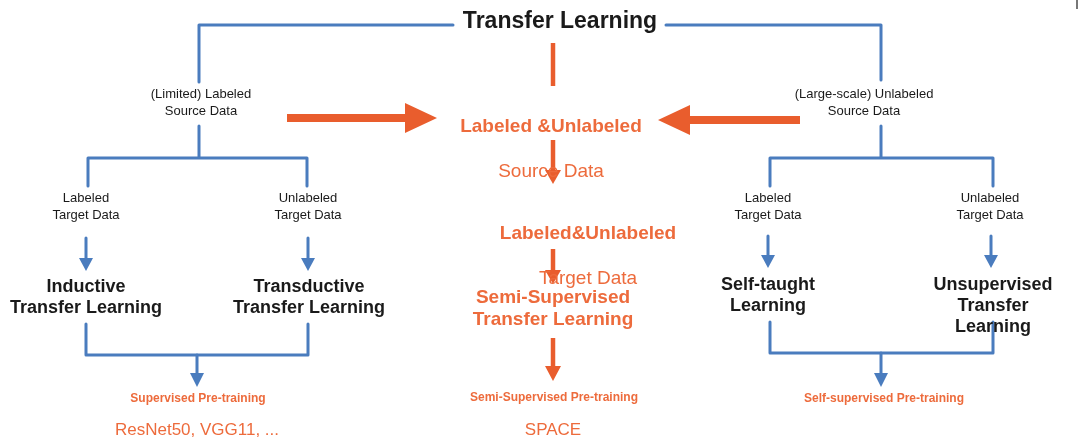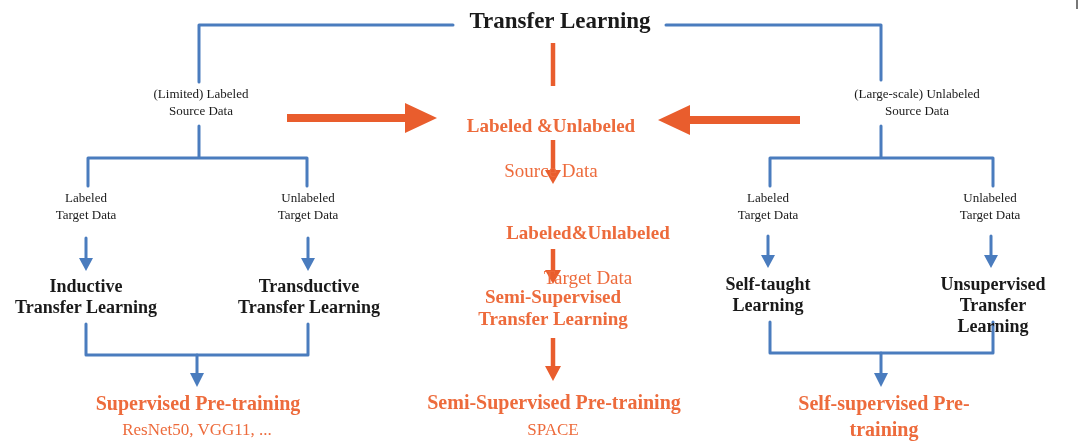--- a/index.html
+++ b/index.html
@@ -6,21 +6,21 @@
     --blue:#4a7cbe;
     --orange:#e95d2d;
     --orange-text:#ed6b3c;
     --ink:#1a1a1a;
   }
   html,body{margin:0;padding:0;background:#ffffff;}
   .canvas{
     position:relative;
     width:1080px;height:448px;
     background:#ffffff;
-    font-family:Liberation Serif, serif;
+    font-family:Liberation Sans, sans-serif;
     overflow:hidden;
   }
   .connectors{position:absolute;left:0;top:0;width:1080px;height:448px;}
   .blue-line{stroke:var(--blue);stroke-width:3;fill:none;stroke-linecap:round;stroke-linejoin:round;}
   .blue-head{fill:var(--blue);stroke:none;}
   .orange-line{stroke:var(--orange);stroke-width:4.5;fill:none;stroke-linecap:butt;}
   .orange-head{fill:var(--orange);stroke:none;}
   .big-arrow{fill:var(--orange);stroke:none;}
   .stray{fill:#777;}
   .label{
@@ -31,21 +31,21 @@
     color:var(--ink);
     font-size:13px;
     line-height:1.28;
   }
   .title{font-size:23px;font-weight:bold;}
   .node{font-size:18px;font-weight:bold;line-height:1.18;}
   .o{color:var(--orange-text);}
   .b{font-weight:bold;display:block;}
   .r{display:block;}
   .mid{font-size:19px;line-height:1.2;}
-  .result{font-size:20px;font-weight:bold;}
+  .result{font-size:12px;font-weight:bold;}
   .examples{font-size:17px;}
 </style>
 </head>
 <body>
 
 <div class="canvas">
 
   <svg class="connectors" viewBox="0 0 1080 448" xmlns="http://www.w3.org/2000/svg">
 
     <path class="blue-line" d="M199,82 L199,25 L453,25"></path>
@@ -106,21 +106,21 @@
   </div>
   <div class="label mid o" style="left:552px;top:199px;margin-left:36px;">
     <span class="b">Labeled&amp;Unlabeled</span>
     <span class="r">Target Data</span>
   </div>
   <div class="label node o" style="left:553px;top:286px;font-size:19px;">Semi-Supervised
 Transfer Learning</div>
   <div class="label result o" style="left:554px;top:390px;">Semi-Supervised Pre-training</div>
   <div class="label examples o" style="left:553px;top:419px;">SPACE</div>
 
-  <div class="label" style="left:917px;top:86px;">(Large-scale) Unlabeled
+  <div class="label" style="left:864px;top:86px;">(Large-scale) Unlabeled
 Source Data</div>
   <div class="label" style="left:768px;top:190px;">Labeled
 Target Data</div>
   <div class="label" style="left:990px;top:190px;">Unlabeled
 Target Data</div>
   <div class="label node" style="left:768px;top:274px;">Self-taught
 Learning</div>
   <div class="label node" style="left:993px;top:274px;">Unsupervised
 Transfer Learning</div>
   <div class="label result o" style="left:884px;top:391px;">Self-supervised Pre-training</div>

